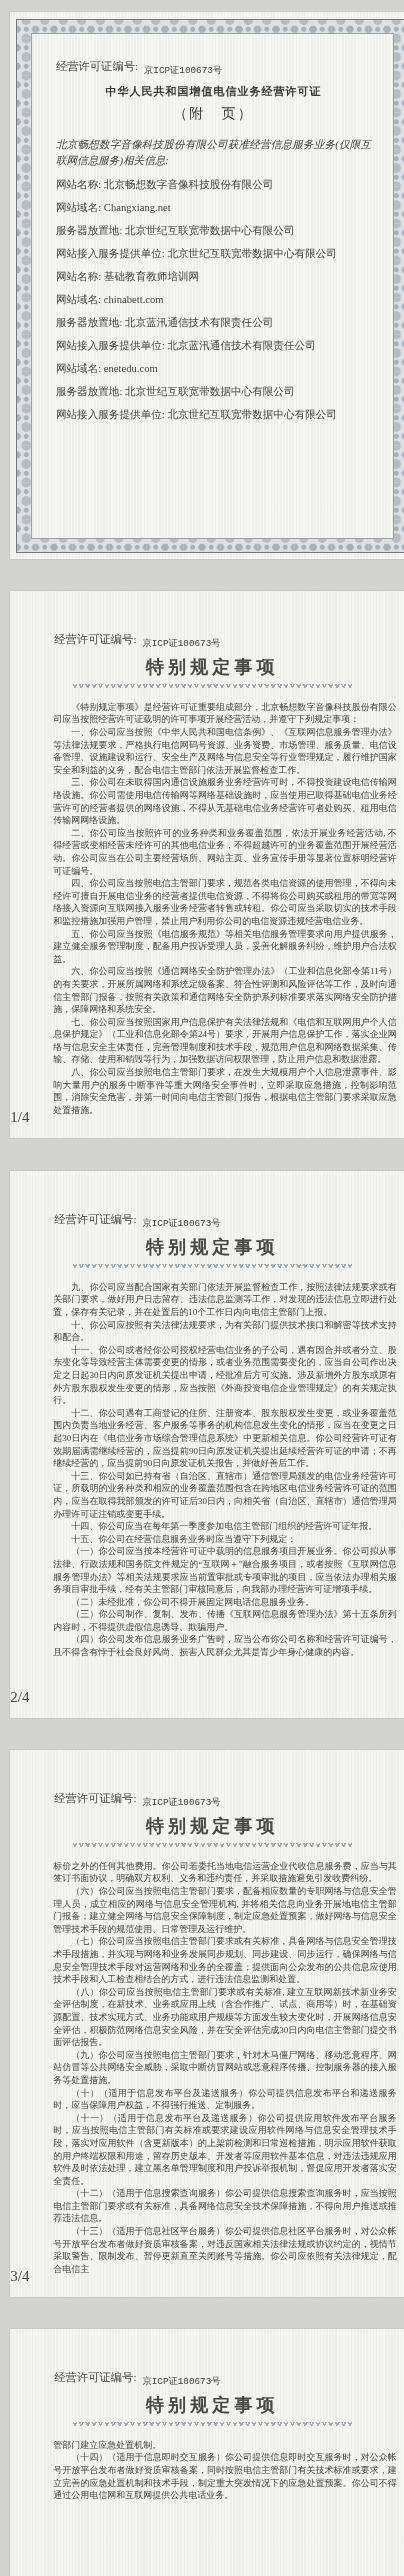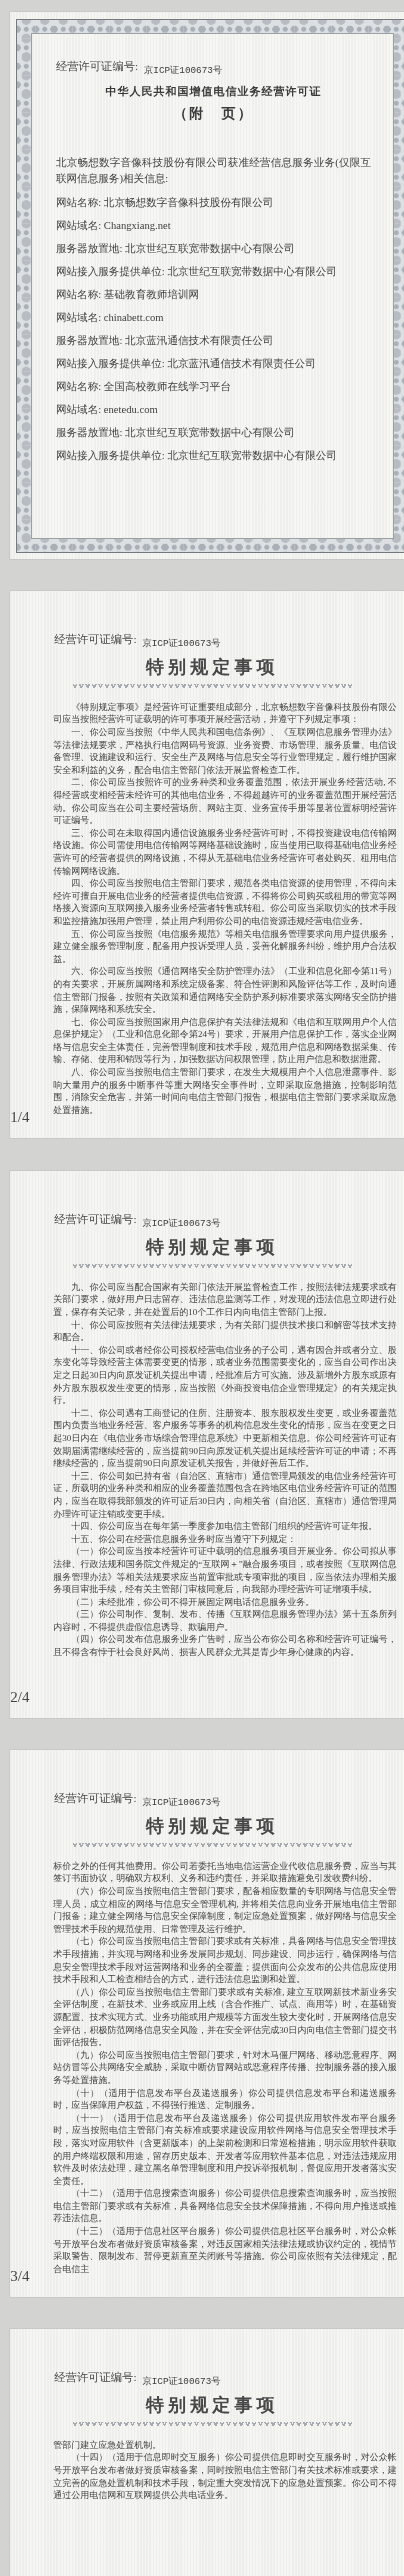--- a/index.html
+++ b/index.html
@@ -40,22 +40,22 @@
     position:absolute;inset:20.6px;
     background:
       repeating-linear-gradient(90deg, rgba(110,115,120,0.05) 0 1.5px, rgba(255,255,255,0) 1.5px 3.1px),
       #f6f6f3;
     border:0.5px solid #9aa0a5;
     padding:25px 21.6px 0 24px;box-sizing:border-box;
   }
   .lic-line{font-size:11.3px;color:#454545;}
   .lic-no{font-family:"Liberation Mono","DejaVu Sans Mono",monospace;font-size:9.3px;position:relative;top:3.1px;left:3.1px;color:#3c3c3c;}
   .cert-title{margin-top:10.3px;text-align:center;font-size:11px;font-weight:700;letter-spacing:1px;color:#3a3a3a;}
-  .cert-sub{margin-top:6.2px;text-align:center;font-size:14px;font-weight:700;letter-spacing:2.1px;color:#3a3a3a;}
-  .cert-intro{margin-top:32px;font-size:10.6px;line-height:1.5;text-align:justify;color:#404040;}
+  .cert-sub{margin-top:6.2px;text-align:center;font-size:14px;font-weight:400;letter-spacing:2.1px;color:#3a3a3a;}
+  .cert-intro{margin-top:14px;font-size:10.6px;line-height:1.5;text-align:justify;color:#404040;font-style:italic;}
   .entry{margin-top:7.7px;font-size:10.6px;line-height:1.45;text-align:justify;color:#404040;}
 
   
   .sp-hdr{padding:41px 0 0 44px;font-size:11.3px;color:#454545;}
   .sp-title{margin-top:8.2px;text-align:center;font-size:18px;font-weight:700;letter-spacing:4.1px;color:#474747;}
   .zigzag{
     margin:5.2px auto 0;width:281px;height:4.1px;opacity:.75;
     background:
       repeating-linear-gradient(63deg, rgba(0,0,0,0) 0 2.1px, #8d939a 2.1px 3.6px, rgba(0,0,0,0) 3.6px 5.7px),
       repeating-linear-gradient(-63deg, rgba(0,0,0,0) 0 2.1px, #8d939a 2.1px 3.6px, rgba(0,0,0,0) 3.6px 5.7px);
@@ -86,40 +86,39 @@
     <div class="cert-intro">北京畅想数字音像科技股份有限公司获准经营信息服务业务(仅限互联网信息服务)相关信息:</div>
     <div>
         <div class="entry">网站名称: 北京畅想数字音像科技股份有限公司</div>
         <div class="entry">网站域名: Changxiang.net</div>
         <div class="entry">服务器放置地: 北京世纪互联宽带数据中心有限公司</div>
         <div class="entry">网站接入服务提供单位: 北京世纪互联宽带数据中心有限公司</div>
         <div class="entry">网站名称: 基础教育教师培训网</div>
         <div class="entry">网站域名: chinabett.com</div>
         <div class="entry">服务器放置地: 北京蓝汛通信技术有限责任公司</div>
         <div class="entry">网站接入服务提供单位: 北京蓝汛通信技术有限责任公司</div>
-        <div class="entry">网站名称: 全国高校教师在线学习平台</div>
         <div class="entry">网站域名: enetedu.com</div>
         <div class="entry">服务器放置地: 北京世纪互联宽带数据中心有限公司</div>
         <div class="entry">网站接入服务提供单位: 北京世纪互联宽带数据中心有限公司</div>
       </div>
   </div>
 </div>
 
 <div class="page" id="page2">
   <div class="sp-hdr">
     <span>经营许可证编号:</span>
     <span class="lic-no">京ICP证100673号</span>
   </div>
   <div class="sp-title">特别规定事项</div>
   <div class="zigzag"></div>
   <div class="sp-body">
       <p class="prov">《特别规定事项》是经营许可证重要组成部分，北京畅想数字音像科技股份有限公司应当按照经营许可证载明的许可事项开展经营活动，并遵守下列规定事项：</p>
       <p class="prov">一、你公司应当按照《中华人民共和国电信条例》、《互联网信息服务管理办法》等法律法规要求，严格执行电信网码号资源、业务资费、市场管理、服务质量、电信设备管理、设施建设和运行、安全生产及网络与信息安全等行业管理规定，履行维护国家安全和利益的义务，配合电信主管部门依法开展监督检查工作。</p>
+      <p class="prov">三、你公司在未取得国内通信设施服务业务经营许可时，不得投资建设电信传输网络设施。你公司需使用电信传输网等网络基础设施时，应当使用已取得基础电信业务经营许可的经营者提供的网络设施，不得从无基础电信业务经营许可者处购买、租用电信传输网网络设施。</p>
       <p class="prov">二、你公司应当按照许可的业务种类和业务覆盖范围，依法开展业务经营活动, 不得经营或变相经营未经许可的其他电信业务，不得超越许可的业务覆盖范围开展经营活动。你公司应当在公司主要经营场所、网站主页、业务宣传手册等显著位置标明经营许可证编号。</p>
-      <p class="prov">三、你公司在未取得国内通信设施服务业务经营许可时，不得投资建设电信传输网络设施。你公司需使用电信传输网等网络基础设施时，应当使用已取得基础电信业务经营许可的经营者提供的网络设施，不得从无基础电信业务经营许可者处购买、租用电信传输网网络设施。</p>
       <p class="prov">四、你公司应当按照电信主管部门要求，规范各类电信资源的使用管理，不得向未经许可擅自开展电信业务的经营者提供电信资源，不得将你公司购买或租用的带宽等网络接入资源向互联网接入服务业务经营者转售或转租。你公司应当采取切实的技术手段和监控措施加强用户管理，禁止用户利用你公司的电信资源违规经营电信业务。</p>
       <p class="prov">五、你公司应当按照《电信服务规范》等相关电信服务管理要求向用户提供服务，建立健全服务管理制度，配备用户投诉受理人员，妥善化解服务纠纷，维护用户合法权益。</p>
       <p class="prov">六、你公司应当按照《通信网络安全防护管理办法》（工业和信息化部令第11号）的有关要求，开展所属网络和系统定级备案、符合性评测和风险评估等工作，及时向通信主管部门报备，按照有关政策和通信网络安全防护系列标准要求落实网络安全防护措施，保障网络和系统安全。</p>
       <p class="prov">七、你公司应当按照国家用户信息保护有关法律法规和《电信和互联网用户个人信息保护规定》（工业和信息化部令第24号）要求，开展用户信息保护工作，落实企业网络与信息安全主体责任，完善管理制度和技术手段，规范用户信息和网络数据采集、传输、存储、使用和销毁等行为，加强数据访问权限管理，防止用户信息和数据泄露。</p>
       <p class="prov">八、你公司应当按照电信主管部门要求，在发生大规模用户个人信息泄露事件、影响大量用户的服务中断事件等重大网络安全事件时，立即采取应急措施，控制影响范围，消除安全危害，并第一时间向电信主管部门报告，根据电信主管部门要求采取应急处置措施。</p>
     </div>
   <div class="pageno">1/4</div>
 </div>
 
 <div class="page" id="page3">

